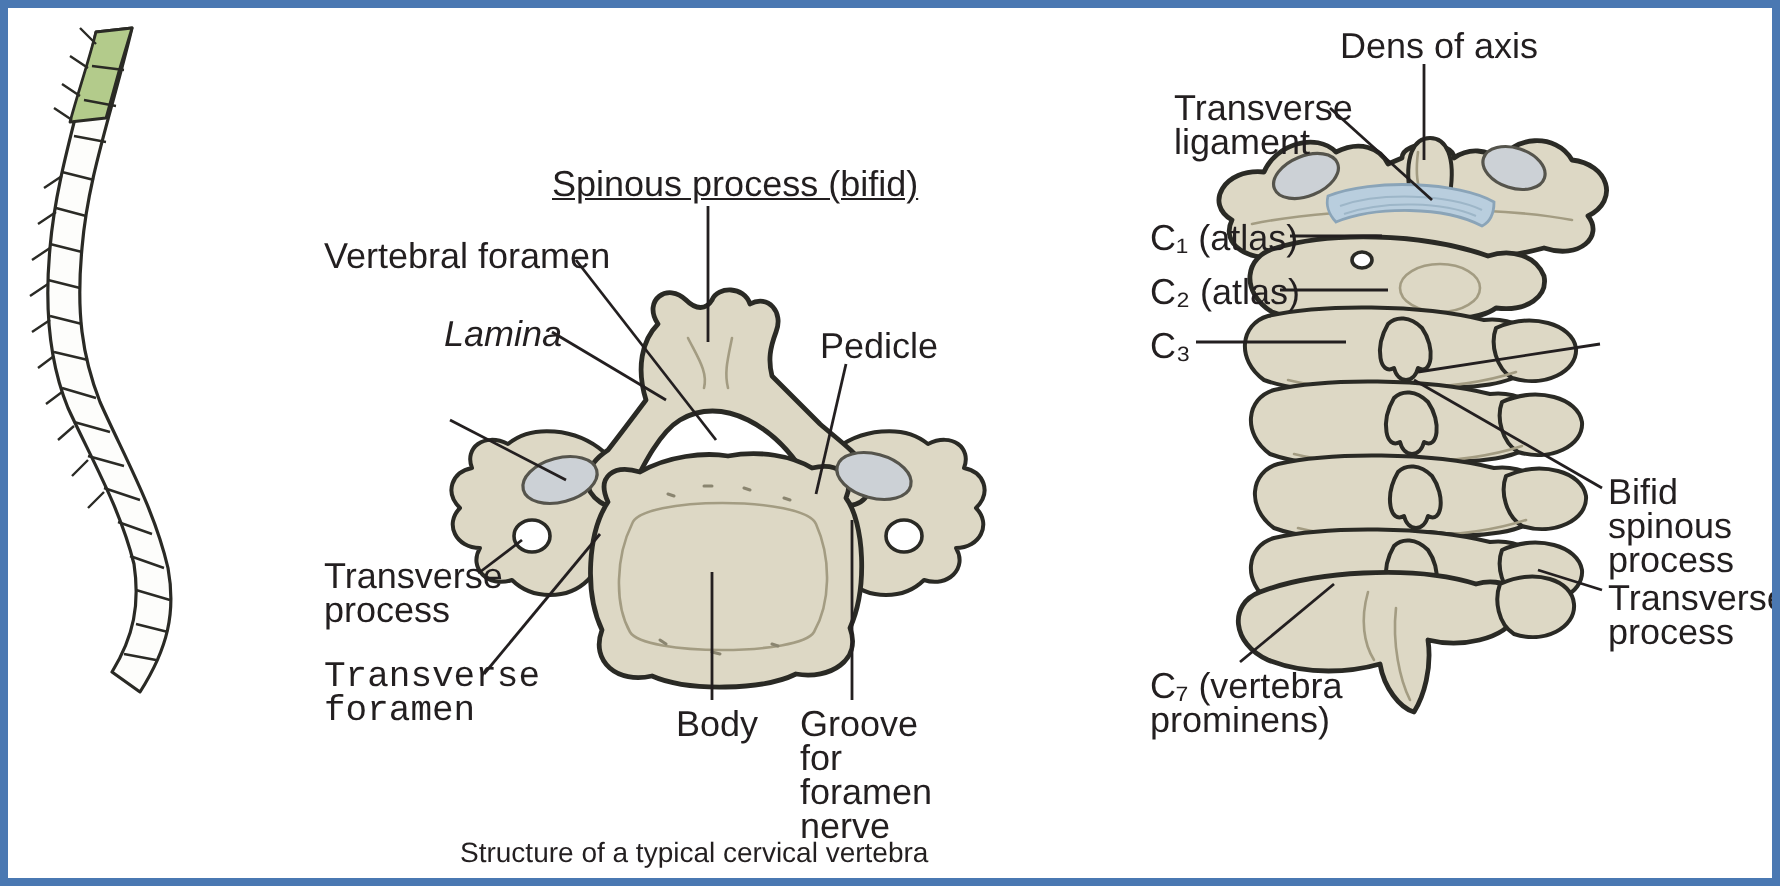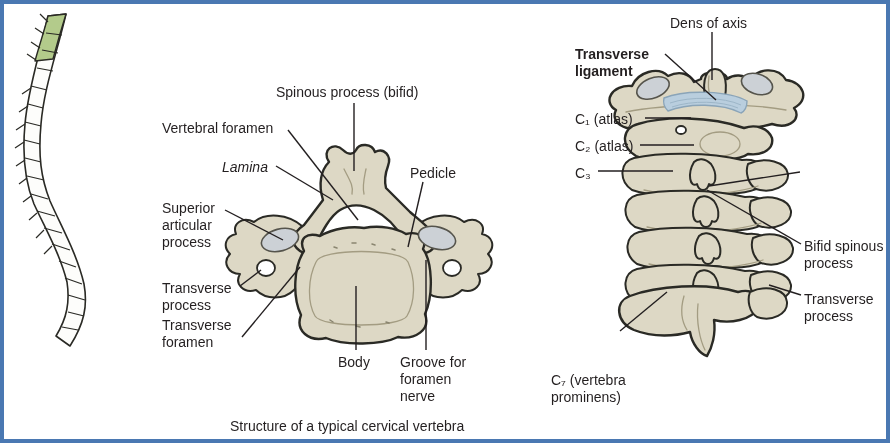--- a/index.html
+++ b/index.html
@@ -8,21 +8,21 @@
     width:890px;height:443px;
     box-sizing:border-box;
     border:4px solid #4a78b2;
     background:#ffffff;
     font-family:"Liberation Sans","DejaVu Sans",sans-serif;
     overflow:hidden;
   }
   .art{position:absolute;left:0;top:0;width:890px;height:443px;}
   .label{
     position:absolute;
-    font-size:14px;line-height:17px;color:#231f20;
+    font-size:18px;line-height:17px;color:#231f20;
     white-space:normal;
   }
   .nowrap{white-space:nowrap;}
   .caption{
     position:absolute;left:226px;top:414px;width:266px;
     font-size:14px;color:#231f20;
   }
   
   .bone{fill:#ddd8c5;stroke:#2a2a25;stroke-width:2;stroke-linejoin:round;}
   .bone-heavy{fill:#ddd8c5;stroke:#2a2a25;stroke-width:2.4;stroke-linejoin:round;}
@@ -122,33 +122,32 @@
       <line x1="641" y1="114" x2="687" y2="114"></line>
       <line x1="636" y1="141" x2="690" y2="141"></line>
       <line x1="594" y1="167" x2="669" y2="167"></line>
       <line x1="796" y1="168" x2="705" y2="182"></line>
       <line x1="797" y1="240" x2="703" y2="186"></line>
       <line x1="797" y1="291" x2="765" y2="281"></line>
       <line x1="616" y1="327" x2="663" y2="288"></line>
     </g>
   </svg>
 
-  <div class="label nowrap" style="left:272px;top:80px;">Spinous process (bifid)</div>
+  <div class="label nowrap" style="left:272px;top:80px;text-decoration:underline;">Spinous process (bifid)</div>
   <div class="label nowrap" style="left:158px;top:116px;text-align:right;">Vertebral foramen</div>
   <div class="label nowrap" style="left:218px;top:155px;font-style:italic;">Lamina</div>
   <div class="label nowrap" style="left:406px;top:161px;">Pedicle</div>
-  <div class="label" style="left:158px;top:196px;width:80px;">Superior articular process</div>
   <div class="label" style="left:158px;top:276px;width:88px;">Transverse process</div>
-  <div class="label" style="left:158px;top:313px;width:88px;">Transverse foramen</div>
+  <div class="label" style="left:158px;top:327px;width:88px;font-family:Liberation Mono, monospace;">Transverse foramen</div>
   <div class="label nowrap" style="left:334px;top:350px;">Body</div>
   <div class="label" style="left:396px;top:350px;width:70px;">Groove for foramen nerve</div>
 
   <div class="label nowrap" style="left:666px;top:11px;">Dens of axis</div>
-  <div class="label" style="left:571px;top:42px;width:92px;font-weight:bold;">Transverse ligament</div>
+  <div class="label" style="left:583px;top:42px;width:92px;">Transverse ligament</div>
   <div class="label nowrap" style="left:571px;top:107px;">C₁ (atlas)</div>
   <div class="label nowrap" style="left:571px;top:134px;">C₂ (atlas)</div>
   <div class="label nowrap" style="left:571px;top:161px;">C₃</div>
   <div class="label" style="left:800px;top:234px;width:96px;">Bifid spinous process</div>
   <div class="label" style="left:800px;top:287px;width:88px;">Transverse process</div>
-  <div class="label" style="left:547px;top:331px;width:104px;margin-top:37px;">C₇ (vertebra prominens)</div>
+  <div class="label" style="left:571px;top:331px;width:104px;">C₇ (vertebra prominens)</div>
 
   <div class="caption">Structure of a typical cervical vertebra</div>
 </div>
 
 </body></html>

